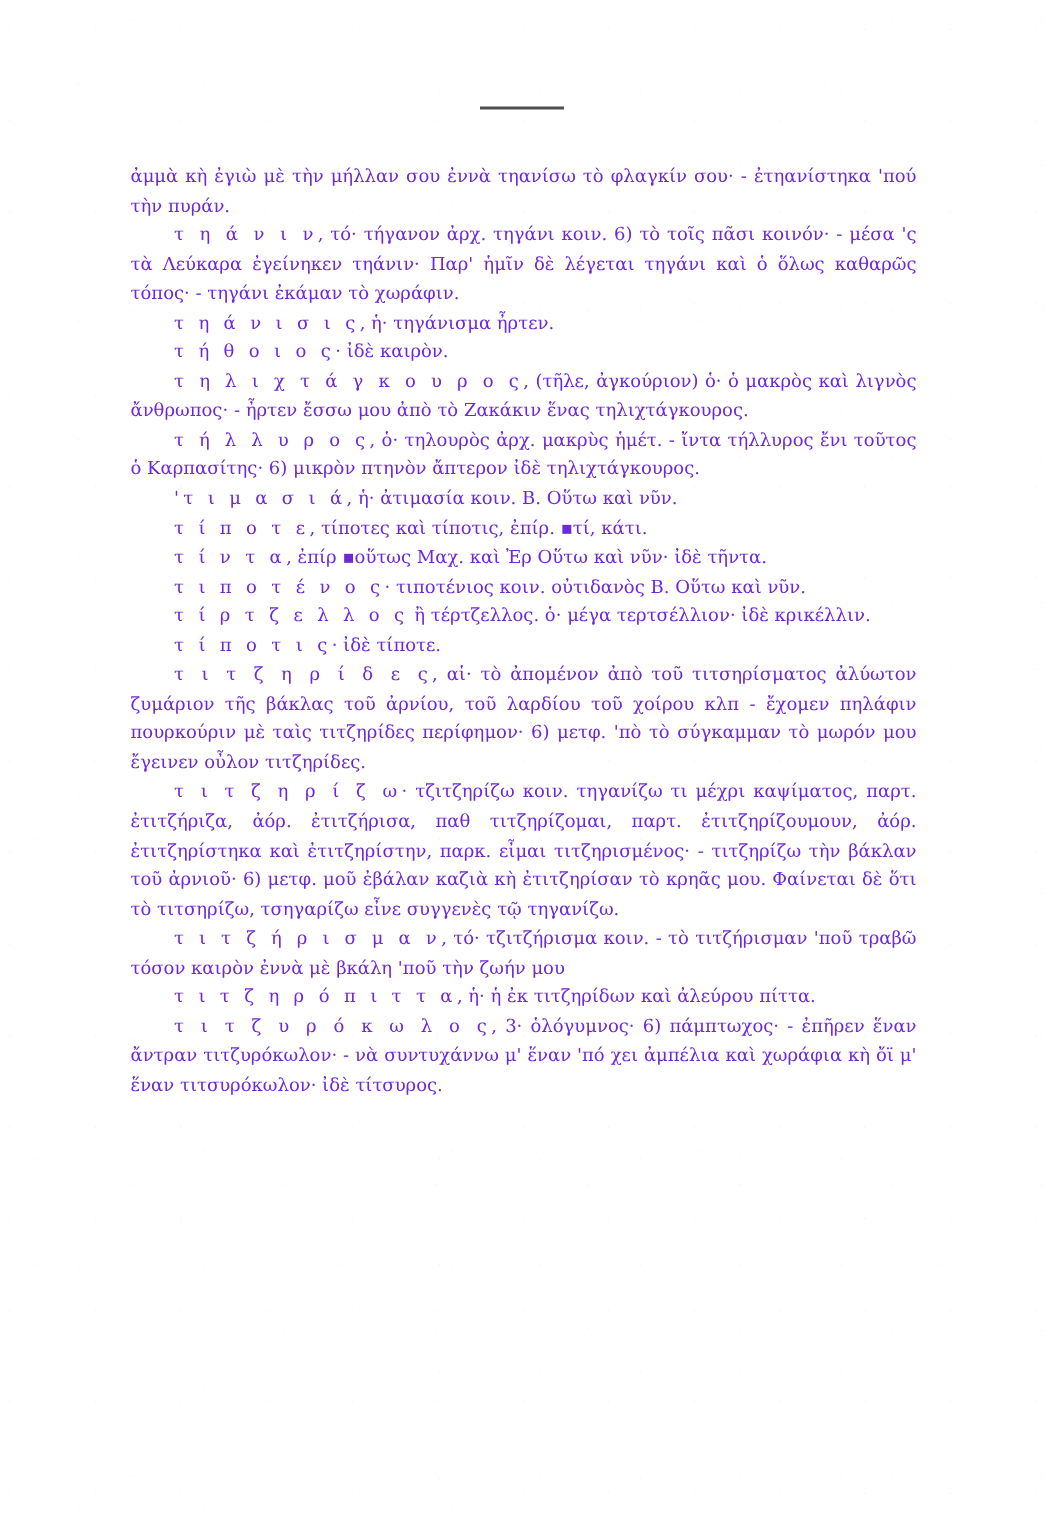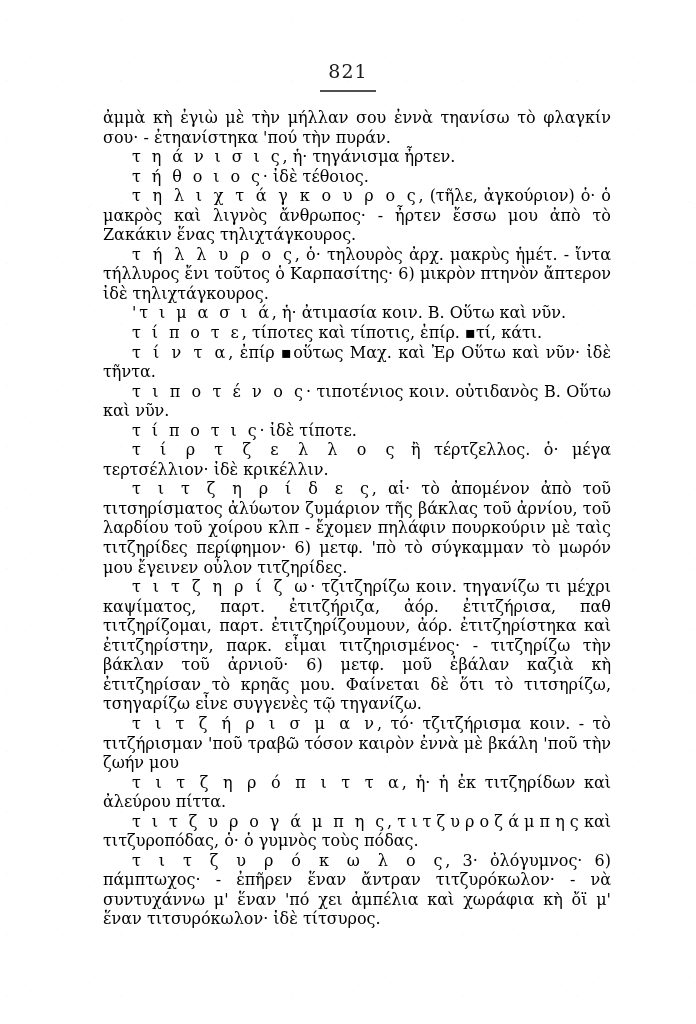--- a/index.html
+++ b/index.html
@@ -49,26 +49,26 @@
 
   
   .column {
     position: absolute;
     top: 108px;
     left: 87px;
     width: 524px;
   }
 
   .entry {
-    font-size: 16px;
+    font-size: 12px;
     line-height: 19.55px;
     text-align: justify;
     text-justify: inter-word;
-    margin: 0 0 0 16px;
-    color: #000000;
+    margin: 0 0 0 0;
+    color: #6d28d9;
     -webkit-font-smoothing: antialiased;
   }
 
   
   .entry.cont {
     text-indent: 0;
   }
   
   .entry.indent {
     text-indent: 29px;
@@ -92,60 +92,59 @@
       radial-gradient(circle at 37% 88%, #000 0.5px, transparent 0.6px);
     background-size: 57px 61px, 83px 79px, 101px 97px, 67px 71px;
   }
 </style>
 </head>
 <body>
 
 <div class="page">
 
   <div class="page-header">
-    <div class="folio">821</div>
     <div class="folio-rule"></div>
   </div>
 
   <div class="column">
 
     <p class="entry cont"><span>ἀμμὰ κὴ ἐγιὼ μὲ τὴν μήλλαν σου ἐννὰ τηανίσω τὸ φλαγκίν σου· - ἐτηανίστηκα 'πού τὴν πυράν.</span></p>
 
+    <p class="entry indent"><span class="hw">τ η ά ν ι ν</span><span>, τό· τήγανον ἀρχ. τηγάνι κοιν. 6) τὸ τοῖς πᾶσι κοινόν· - μέσα 'ς τὰ Λεύκαρα ἐγείνηκεν τηάνιν· Παρ' ἡμῖν δὲ λέγεται τηγάνι καὶ ὁ ὅλως καθαρῶς τόπος· - τηγάνι ἐκάμαν τὸ χωράφιν.</span></p>
 
     <p class="entry indent"><span class="hw">τ η ά ν ι σ ι ς</span><span>, ἡ· τηγάνισμα ἦρτεν.</span></p>
 
-    <p class="entry indent"><span class="hw">τ ή θ ο ι ο ς</span><span>· ἰδὲ τέθοιος.</span></p>
+    <p class="entry indent"><span class="hw">τ ή θ ο ι ο ς</span><span>· ἰδὲ καιρὸν.</span></p>
 
     <p class="entry indent"><span class="hw">τ η λ ι χ τ ά γ κ ο υ ρ ο ς</span><span>, (τῆλε, ἀγκούριον) ὁ· ὁ μακρὸς καὶ λιγνὸς ἄνθρωπος· - ἦρτεν ἔσσω μου ἀπὸ τὸ Ζακάκιν ἕνας τηλιχτάγκουρος.</span></p>
 
     <p class="entry indent"><span class="hw">τ ή λ λ υ ρ ο ς</span><span>, ὁ· τηλουρὸς ἀρχ. μακρὺς ἡμέτ. - ἴντα τήλλυρος ἔνι τοῦτος ὁ Καρπασίτης· 6) μικρὸν πτηνὸν ἄπτερον ἰδὲ τηλιχτάγκουρος.</span></p>
 
 
 
     <p class="entry indent"><span class="hw">'τ ι μ α σ ι ά</span><span>, ἡ· ἀτιμασία κοιν. Β. Οὕτω καὶ νῦν.</span></p>
 
     <p class="entry indent"><span class="hw">τ ί π ο τ ε</span><span>, τίποτες καὶ τίποτις, ἐπίρ. ▪τί, κάτι.</span></p>
 
     <p class="entry indent"><span class="hw">τ ί ν τ α</span><span>, ἐπίρ ▪οὕτως Μαχ. καὶ Ἐρ Οὕτω καὶ νῦν· ἰδὲ τῆντα.</span></p>
 
     <p class="entry indent"><span class="hw">τ ι π ο τ έ ν ο ς</span><span>· τιποτένιος κοιν. οὐτιδανὸς Β. Οὕτω καὶ νῦν.</span></p>
 
+    <p class="entry indent"><span class="hw">τ ί ρ τ ζ ε λ λ ο ς</span><span> ἢ τέρτζελλος. ὁ· μέγα τερτσέλλιον· ἰδὲ κρικέλλιν.</span></p>
+
     <p class="entry indent"><span class="hw">τ ί π ο τ ι ς</span><span>· ἰδὲ τίποτε.</span></p>
-
-    <p class="entry indent"><span class="hw">τ ί ρ τ ζ ε λ λ ο ς</span><span> ἢ τέρτζελλος. ὁ· μέγα τερτσέλλιον· ἰδὲ κρικέλλιν.</span></p>
 
     <p class="entry indent"><span class="hw">τ ι τ ζ η ρ ί δ ε ς</span><span>, αἱ· τὸ ἀπομένον ἀπὸ τοῦ τιτσηρίσματος ἀλύωτον ζυμάριον τῆς βάκλας τοῦ ἀρνίου, τοῦ λαρδίου τοῦ χοίρου κλπ - ἔχομεν πηλάφιν πουρκούριν μὲ ταὶς τιτζηρίδες περίφημον· 6) μετφ. 'πὸ τὸ σύγκαμμαν τὸ μωρόν μου ἔγεινεν οὖλον τιτζηρίδες.</span></p>
 
     <p class="entry indent"><span class="hw">τ ι τ ζ η ρ ί ζ ω</span><span>· τζιτζηρίζω κοιν. τηγανίζω τι μέχρι καψίματος, παρτ. ἐτιτζήριζα, ἀόρ. ἐτιτζήρισα, παθ τιτζηρίζομαι, παρτ. ἐτιτζηρίζουμουν, ἀόρ. ἐτιτζηρίστηκα καὶ ἐτιτζηρίστην, παρκ. εἶμαι τιτζηρισμένος· - τιτζηρίζω τὴν βάκλαν τοῦ ἀρνιοῦ· 6) μετφ. μοῦ ἐβάλαν καζιὰ κὴ ἐτιτζηρίσαν τὸ κρηᾶς μου. Φαίνεται δὲ ὅτι τὸ τιτσηρίζω, τσηγαρίζω εἶνε συγγενὲς τῷ τηγανίζω.</span></p>
 
     <p class="entry indent"><span class="hw">τ ι τ ζ ή ρ ι σ μ α ν</span><span>, τό· τζιτζήρισμα κοιν. - τὸ τιτζήρισμαν 'ποῦ τραβῶ τόσον καιρὸν ἐννὰ μὲ βκάλη 'ποῦ τὴν ζωήν μου</span></p>
 
     <p class="entry indent"><span class="hw">τ ι τ ζ η ρ ό π ι τ τ α</span><span>, ἡ· ἡ ἐκ τιτζηρίδων καὶ ἀλεύρου πίττα.</span></p>
 
-    <p class="entry indent"><span class="hw">τ ι τ ζ υ ρ ο γ ά μ π η ς</span><span>, τ ι τ ζ υ ρ ο ζ ά μ π η ς καὶ τιτζυροπόδας, ὁ· ὁ γυμνὸς τοὺς πόδας.</span></p>
 
 
     <p class="entry indent"><span class="hw">τ ι τ ζ υ ρ ό κ ω λ ο ς</span><span>, 3· ὁλόγυμνος· 6) πάμπτωχος· - ἐπῆρεν ἕναν ἄντραν τιτζυρόκωλον· - νὰ συντυχάννω μ' ἕναν 'πό χει ἀμπέλια καὶ χωράφια κὴ ὄϊ μ' ἕναν τιτσυρόκωλον· ἰδὲ τίτσυρος.</span></p>
 
   </div>
 
   <div class="grain"></div>
 </div>
 
 </body></html>

